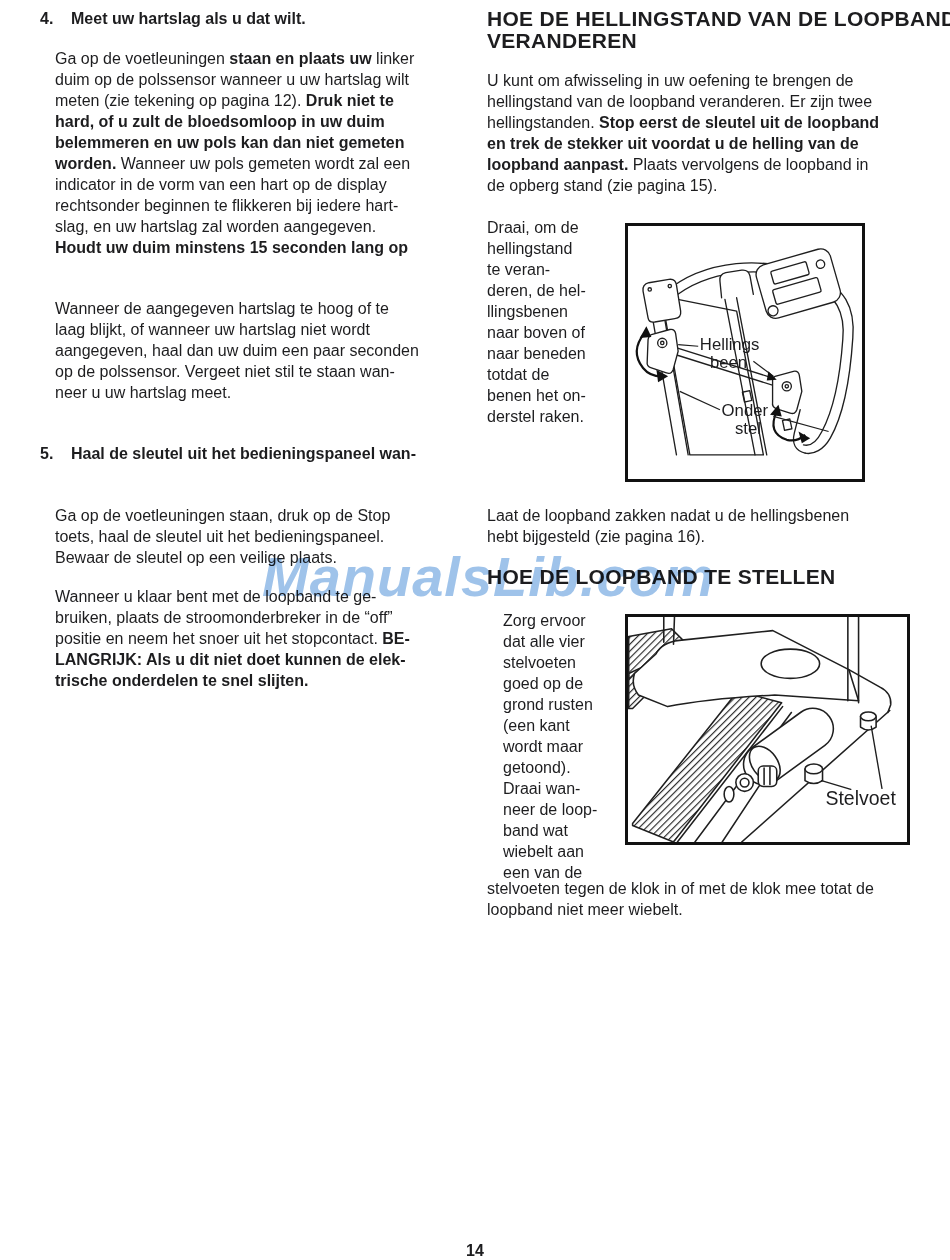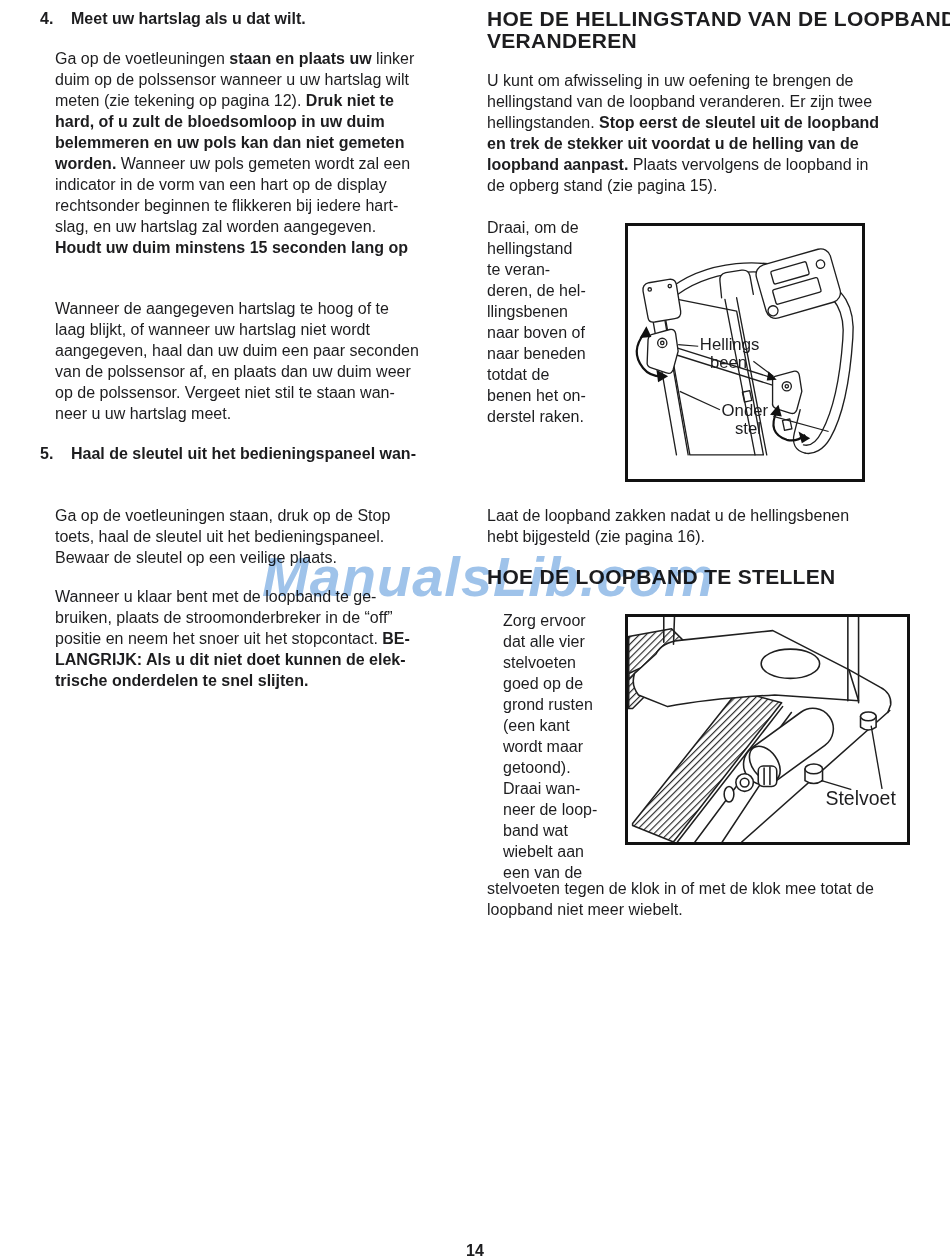--- a/index.html
+++ b/index.html
@@ -45,21 +45,20 @@
       <div class="line"><span>indicator in de vorm van een hart op de display</span></div>
       <div class="line"><span>rechtsonder beginnen te flikkeren bij iedere hart-</span></div>
       <div class="line"><span>slag, en uw hartslag zal worden aangegeven.</span></div>
       <div class="line"><span class="b">Houdt uw duim minstens 15 seconden lang op</span></div>
     </div>
 
   <div class="abs indent" style="top:298px;">
       <div class="line">Wanneer de aangegeven hartslag te hoog of te</div>
       <div class="line">laag blijkt, of wanneer uw hartslag niet wordt</div>
       <div class="line">aangegeven, haal dan uw duim een paar seconden</div>
-      <div class="line">van de polssensor af, en plaats dan uw duim weer</div>
       <div class="line">op de polssensor. Vergeet niet stil te staan wan-</div>
       <div class="line">neer u uw hartslag meet.</div>
     </div>
 
   <div class="abs item-head" style="top:443px;left:0;">
     <span class="num">5.</span>
     <span>
         <div class="line">Haal de sleutel uit het bedieningspaneel wan-</div>
       </span>
   </div>

